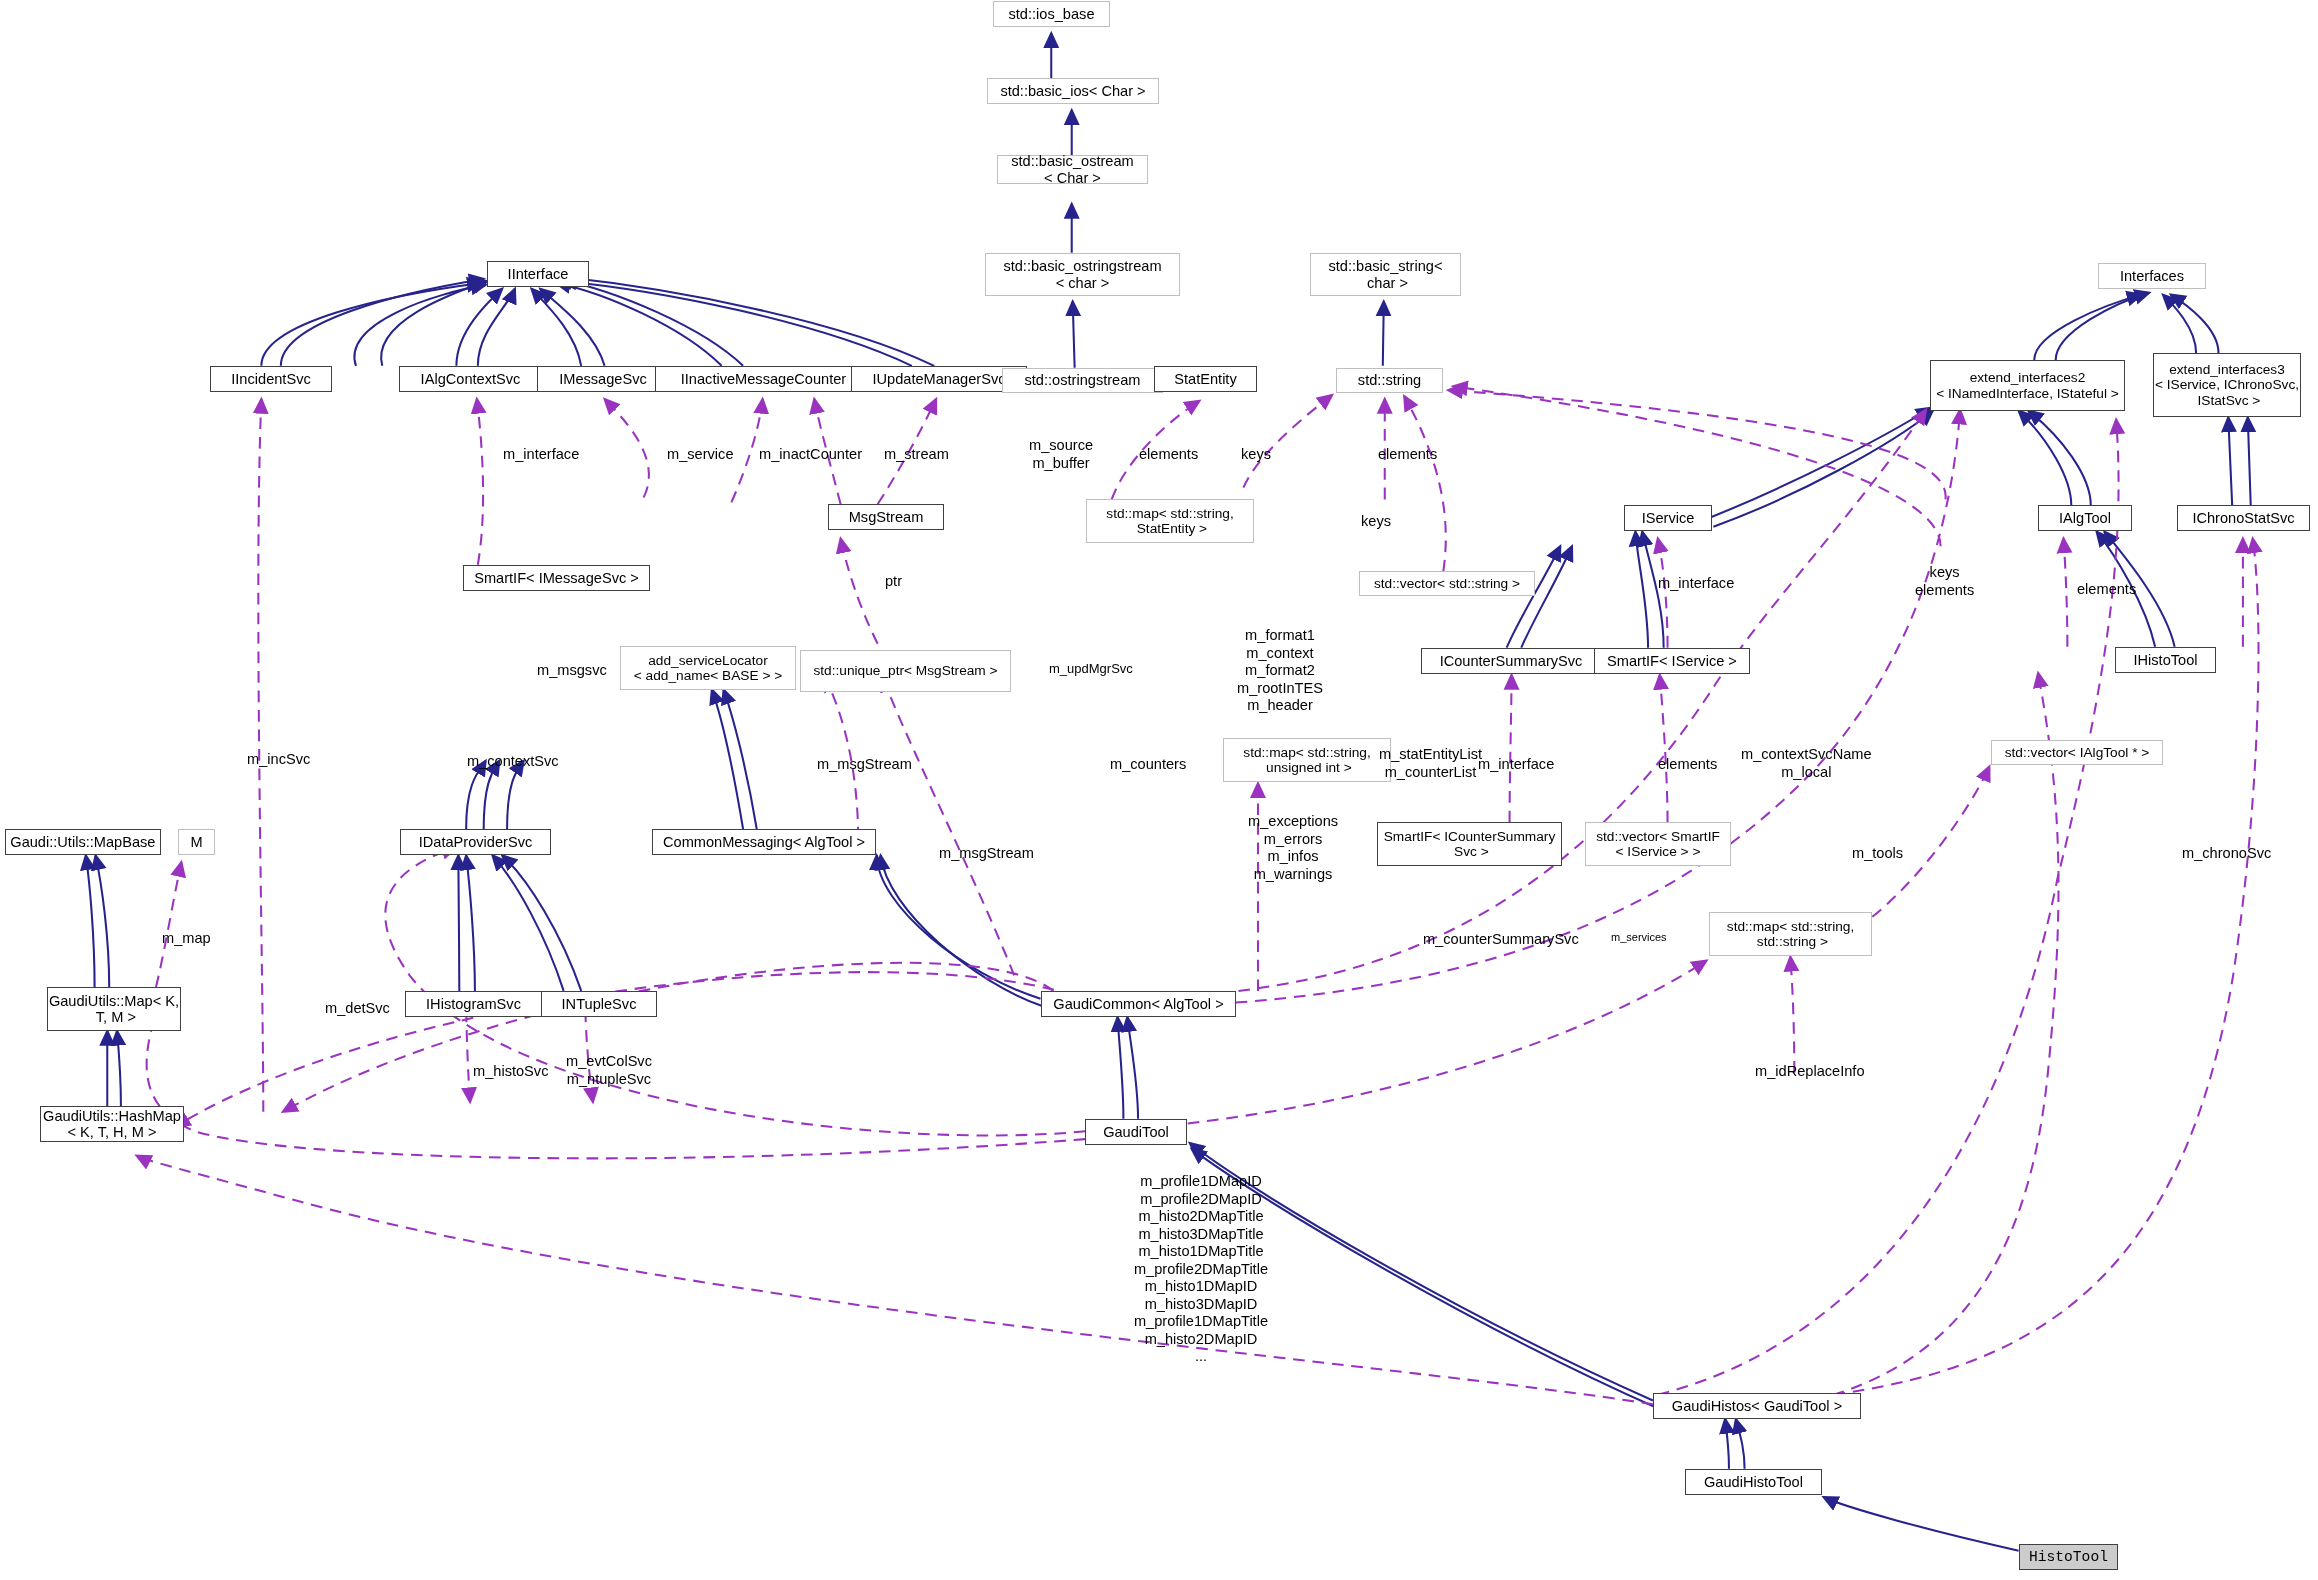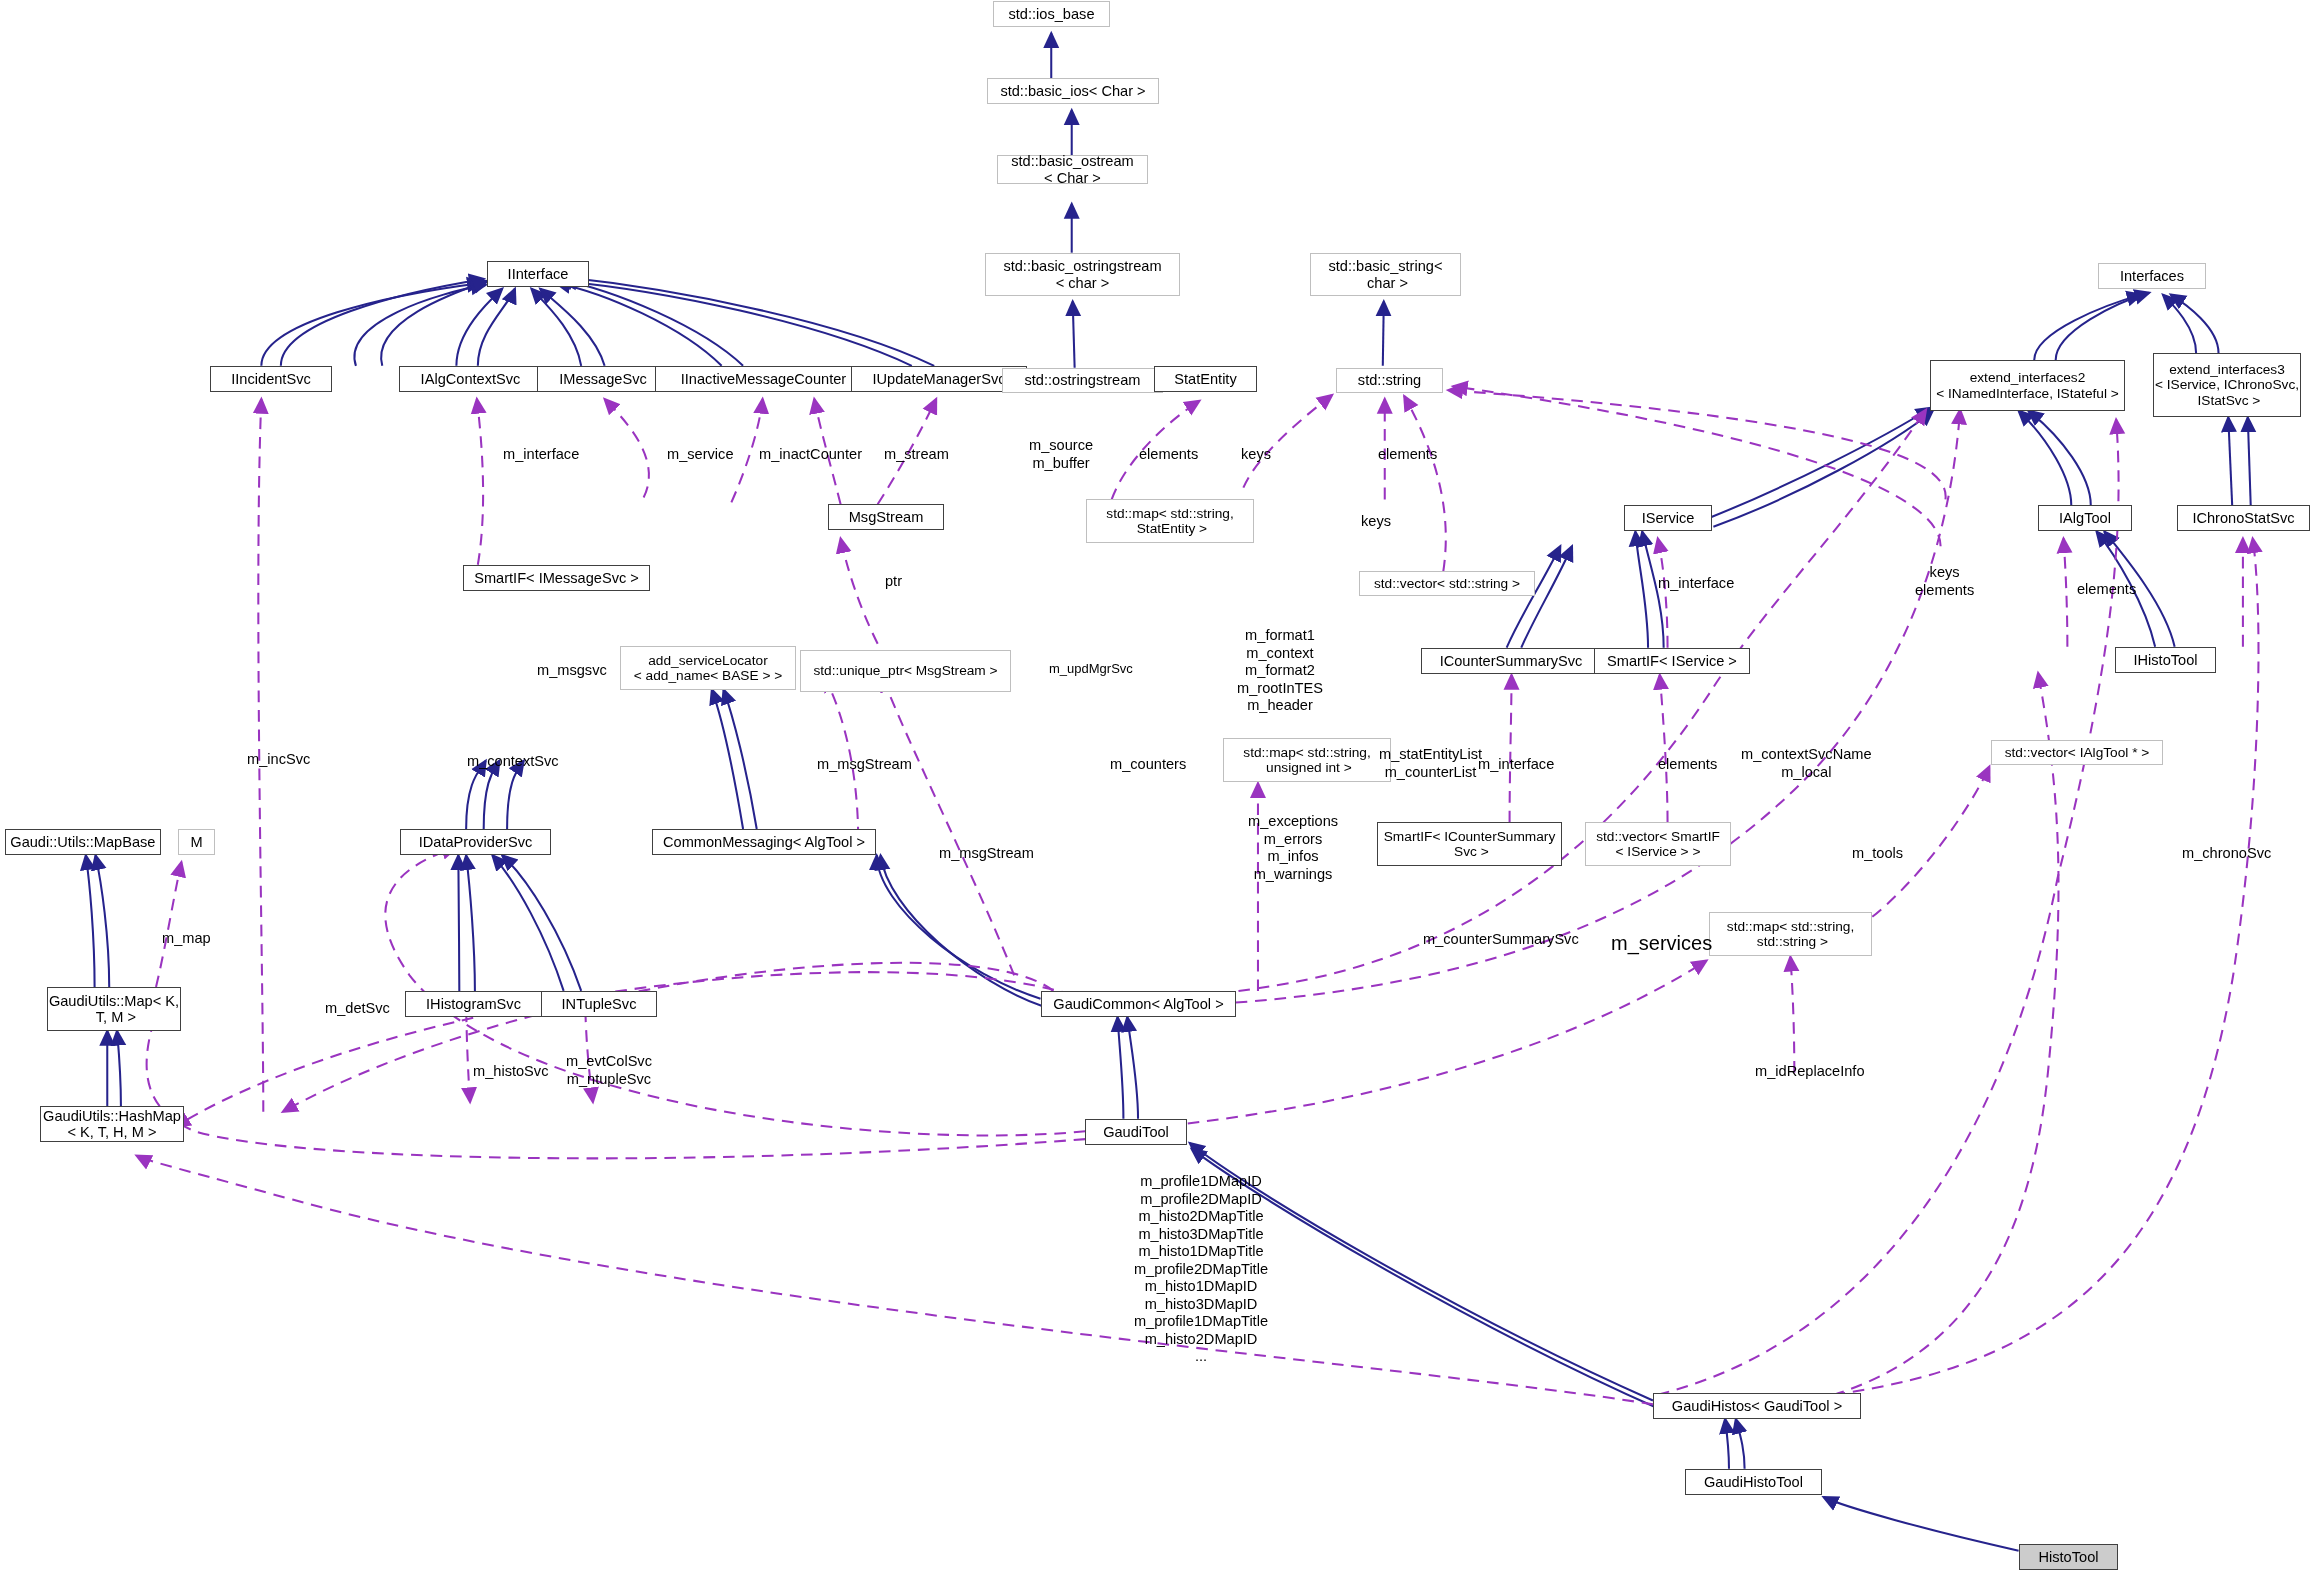--- a/index.html
+++ b/index.html
@@ -6,21 +6,21 @@
   body{font-family:"Liberation Sans", sans-serif;}
   #canvas{position:relative;width:2318px;height:1581px;background:#ffffff;overflow:hidden;}
   svg.edges{position:absolute;left:0;top:0;width:2318px;height:1581px;pointer-events:none;}
   .node{position:absolute;box-sizing:border-box;display:flex;align-items:center;justify-content:center;
         text-align:center;line-height:1.12;background:#ffffff;white-space:pre;}
   
   .n-dark{border:1.6px solid #404040;color:#000000;}
   
   .n-light{border:1.6px solid #bfbfbf;color:#000000;}
   
-  .n-focus{border:1.6px solid #404040;background:#cccccc;color:#000000;}
+  .n-focus{border:1.6px solid #404040;background:#cccccc;color:#000000;font-family:Liberation Mono, monospace;}
   .lbl{position:absolute;color:#000000;white-space:pre;text-align:center;line-height:1.20;}
 </style>
 </head>
 <body>
 
 <div id="canvas">
 
   <svg class="edges" viewBox="0 0 2377 1621">
     <defs>
       <marker id="inh" markerWidth="9" markerHeight="9" refX="7.2" refY="4.5" orient="auto">
@@ -244,21 +244,21 @@
 m_local</div>
   <div class="lbl" style="left:1852px;top:845px;font-size:14.6px">m_tools</div>
   <div class="lbl" style="left:2182px;top:845px;font-size:14.6px">m_chronoSvc</div>
   <div class="lbl" style="left:1248px;top:813px;font-size:14.6px">m_exceptions
 m_errors
 m_infos
 m_warnings</div>
   <div class="lbl" style="left:162px;top:930px;font-size:14.6px">m_map</div>
   <div class="lbl" style="left:939px;top:845px;font-size:14.6px">m_msgStream</div>
   <div class="lbl" style="left:1423px;top:931px;font-size:14.6px">m_counterSummarySvc</div>
-  <div class="lbl" style="left:1611px;top:931px;font-size:20px">m_services</div>
+  <div class="lbl" style="left:1611px;top:931px;font-size:11px">m_services</div>
   <div class="lbl" style="left:325px;top:1000px;font-size:14.6px">m_detSvc</div>
   <div class="lbl" style="left:473px;top:1063px;font-size:14.6px">m_histoSvc</div>
   <div class="lbl" style="left:566px;top:1053px;font-size:14.6px">m_evtColSvc
 m_ntupleSvc</div>
   <div class="lbl" style="left:1755px;top:1063px;font-size:14.6px">m_idReplaceInfo</div>
   <div class="lbl" style="left:1123px;top:1173px;width:156px;text-align:center;font-size:14.6px">m_profile1DMapID
 m_profile2DMapID
 m_histo2DMapTitle
 m_histo3DMapTitle
 m_histo1DMapTitle

